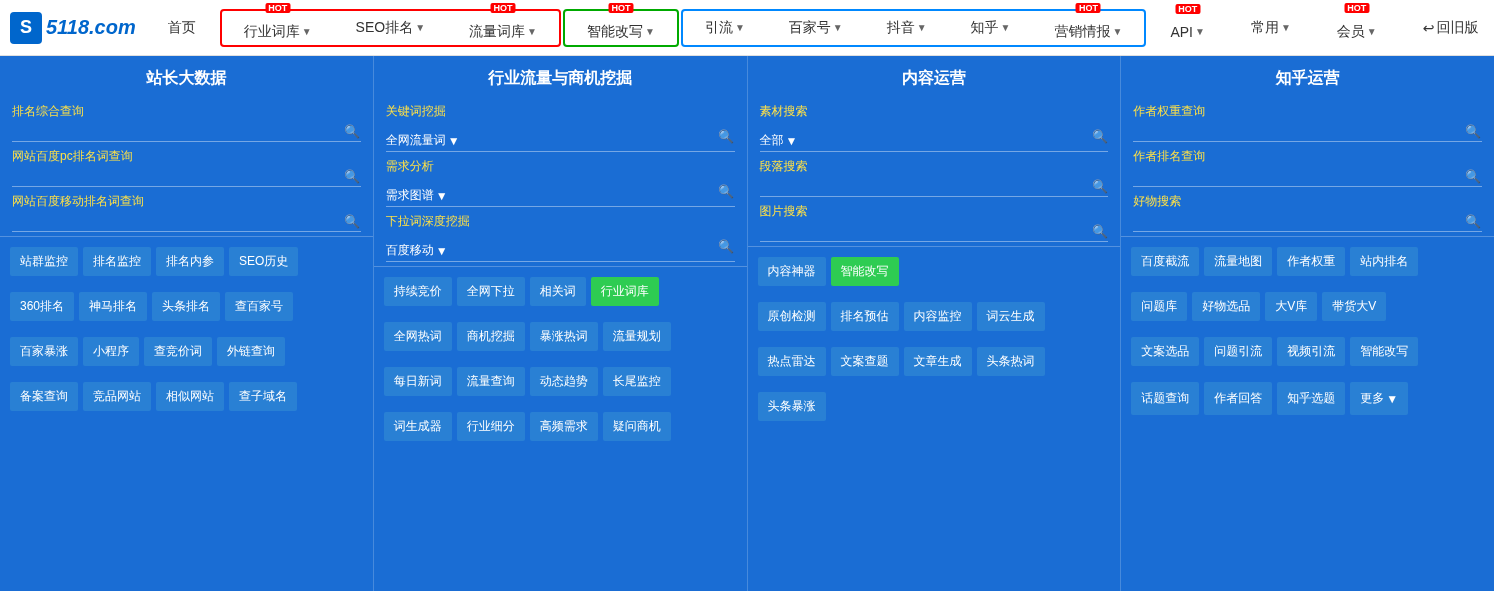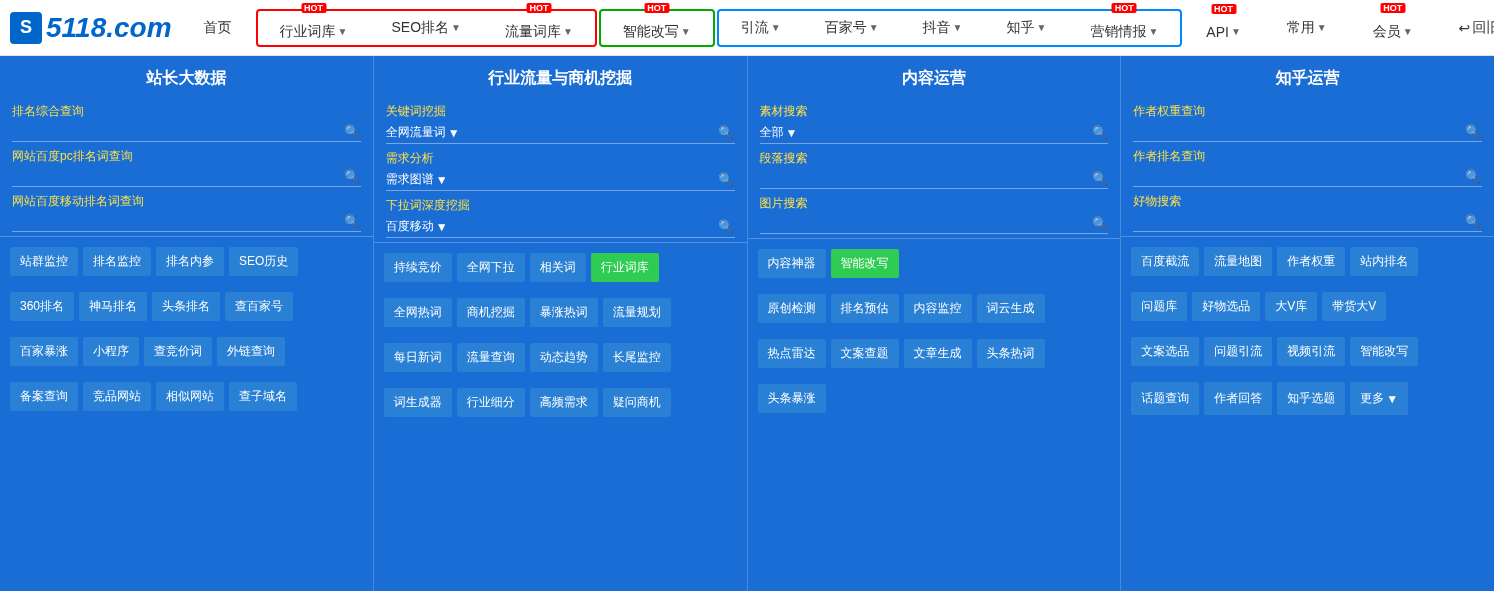--- a/index.html
+++ b/index.html
@@ -14,21 +14,21 @@
       border-bottom: 1px solid #e0e0e0;
       height: 56px;
     }
     .logo {
       display: flex;
       align-items: center;
       margin-right: 10px;
       flex-shrink: 0;
     }
     .logo-text {
-      font-size: 28px;
+      font-size: 20px;
       font-weight: bold;
       color: #0066cc;
       font-style: italic;
     }
     .logo-icon {
       width: 32px;
       height: 32px;
       background: #0066cc;
       border-radius: 4px;
       display: flex;
@@ -148,20 +148,21 @@
       font-weight: bold;
       padding: 12px 8px 10px;
     }
     .select-tag {
       color: white;
       font-size: 12px;
       cursor: pointer;
       display: flex;
       align-items: center;
       gap: 2px;
+      margin-top: 8px;
     }
 
     
     .btn-grid {
       padding: 8px 10px;
       display: flex;
       flex-wrap: wrap;
       gap: 5px;
     }
     .btn-blue {

